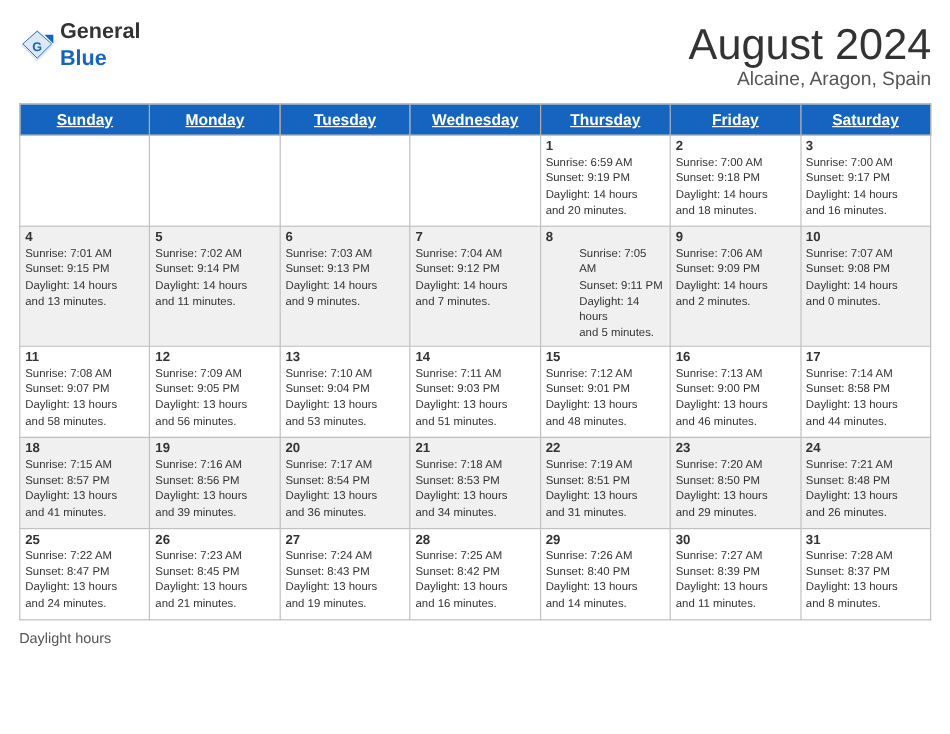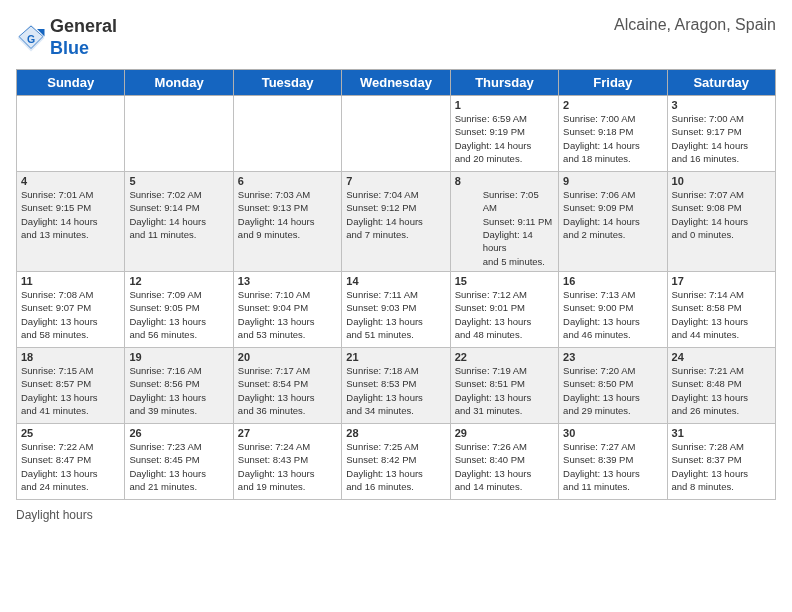--- a/index.html
+++ b/index.html
@@ -43,33 +43,33 @@
       text-align: right;
     }
     .main-title {
       font-size: 36px;
       font-weight: normal;
       color: #333;
     }
     .subtitle {
       font-size: 16px;
       color: #555;
-      text-align: center;
     }
     .calendar {
       width: 100%;
       border-collapse: collapse;
     }
     .calendar th {
       background: #1565c0;
       color: #fff;
       text-align: center;
       font-size: 13px;
       padding: 5px 4px;
       border: 1px solid #b0b0b0;
+      text-decoration: underline;
     }
     .calendar td {
       border: 1px solid #c0c0c0;
       vertical-align: top;
       padding: 3px 4px;
       font-size: 10px;
       color: #333;
       width: calc(100% / 7);
       height: 76px;
       background: #fff;
@@ -116,20 +116,21 @@
         <polygon points="20,4 36,18 20,34 4,18" fill="none" stroke="#1565c0" stroke-width="1"></polygon>
         <text x="20" y="26" text-anchor="middle" font-size="14" font-weight="bold" fill="#1565c0">G</text>
         <polygon points="28,8 38,8 38,18" fill="#1565c0"></polygon>
       </svg>
       <div class="logo-text">
         <span class="general">General</span>
         <span class="blue">Blue</span>
       </div>
     </div>
     <div class="title-block">
+      <div class="main-title">August 2024</div>
       <div class="subtitle">Alcaine, Aragon, Spain</div>
     </div>
   </div>
 
   <table class="calendar">
     <thead>
       <tr>
       <th>Sunday</th>
           <th>Monday</th>
           <th>Tuesday</th>

